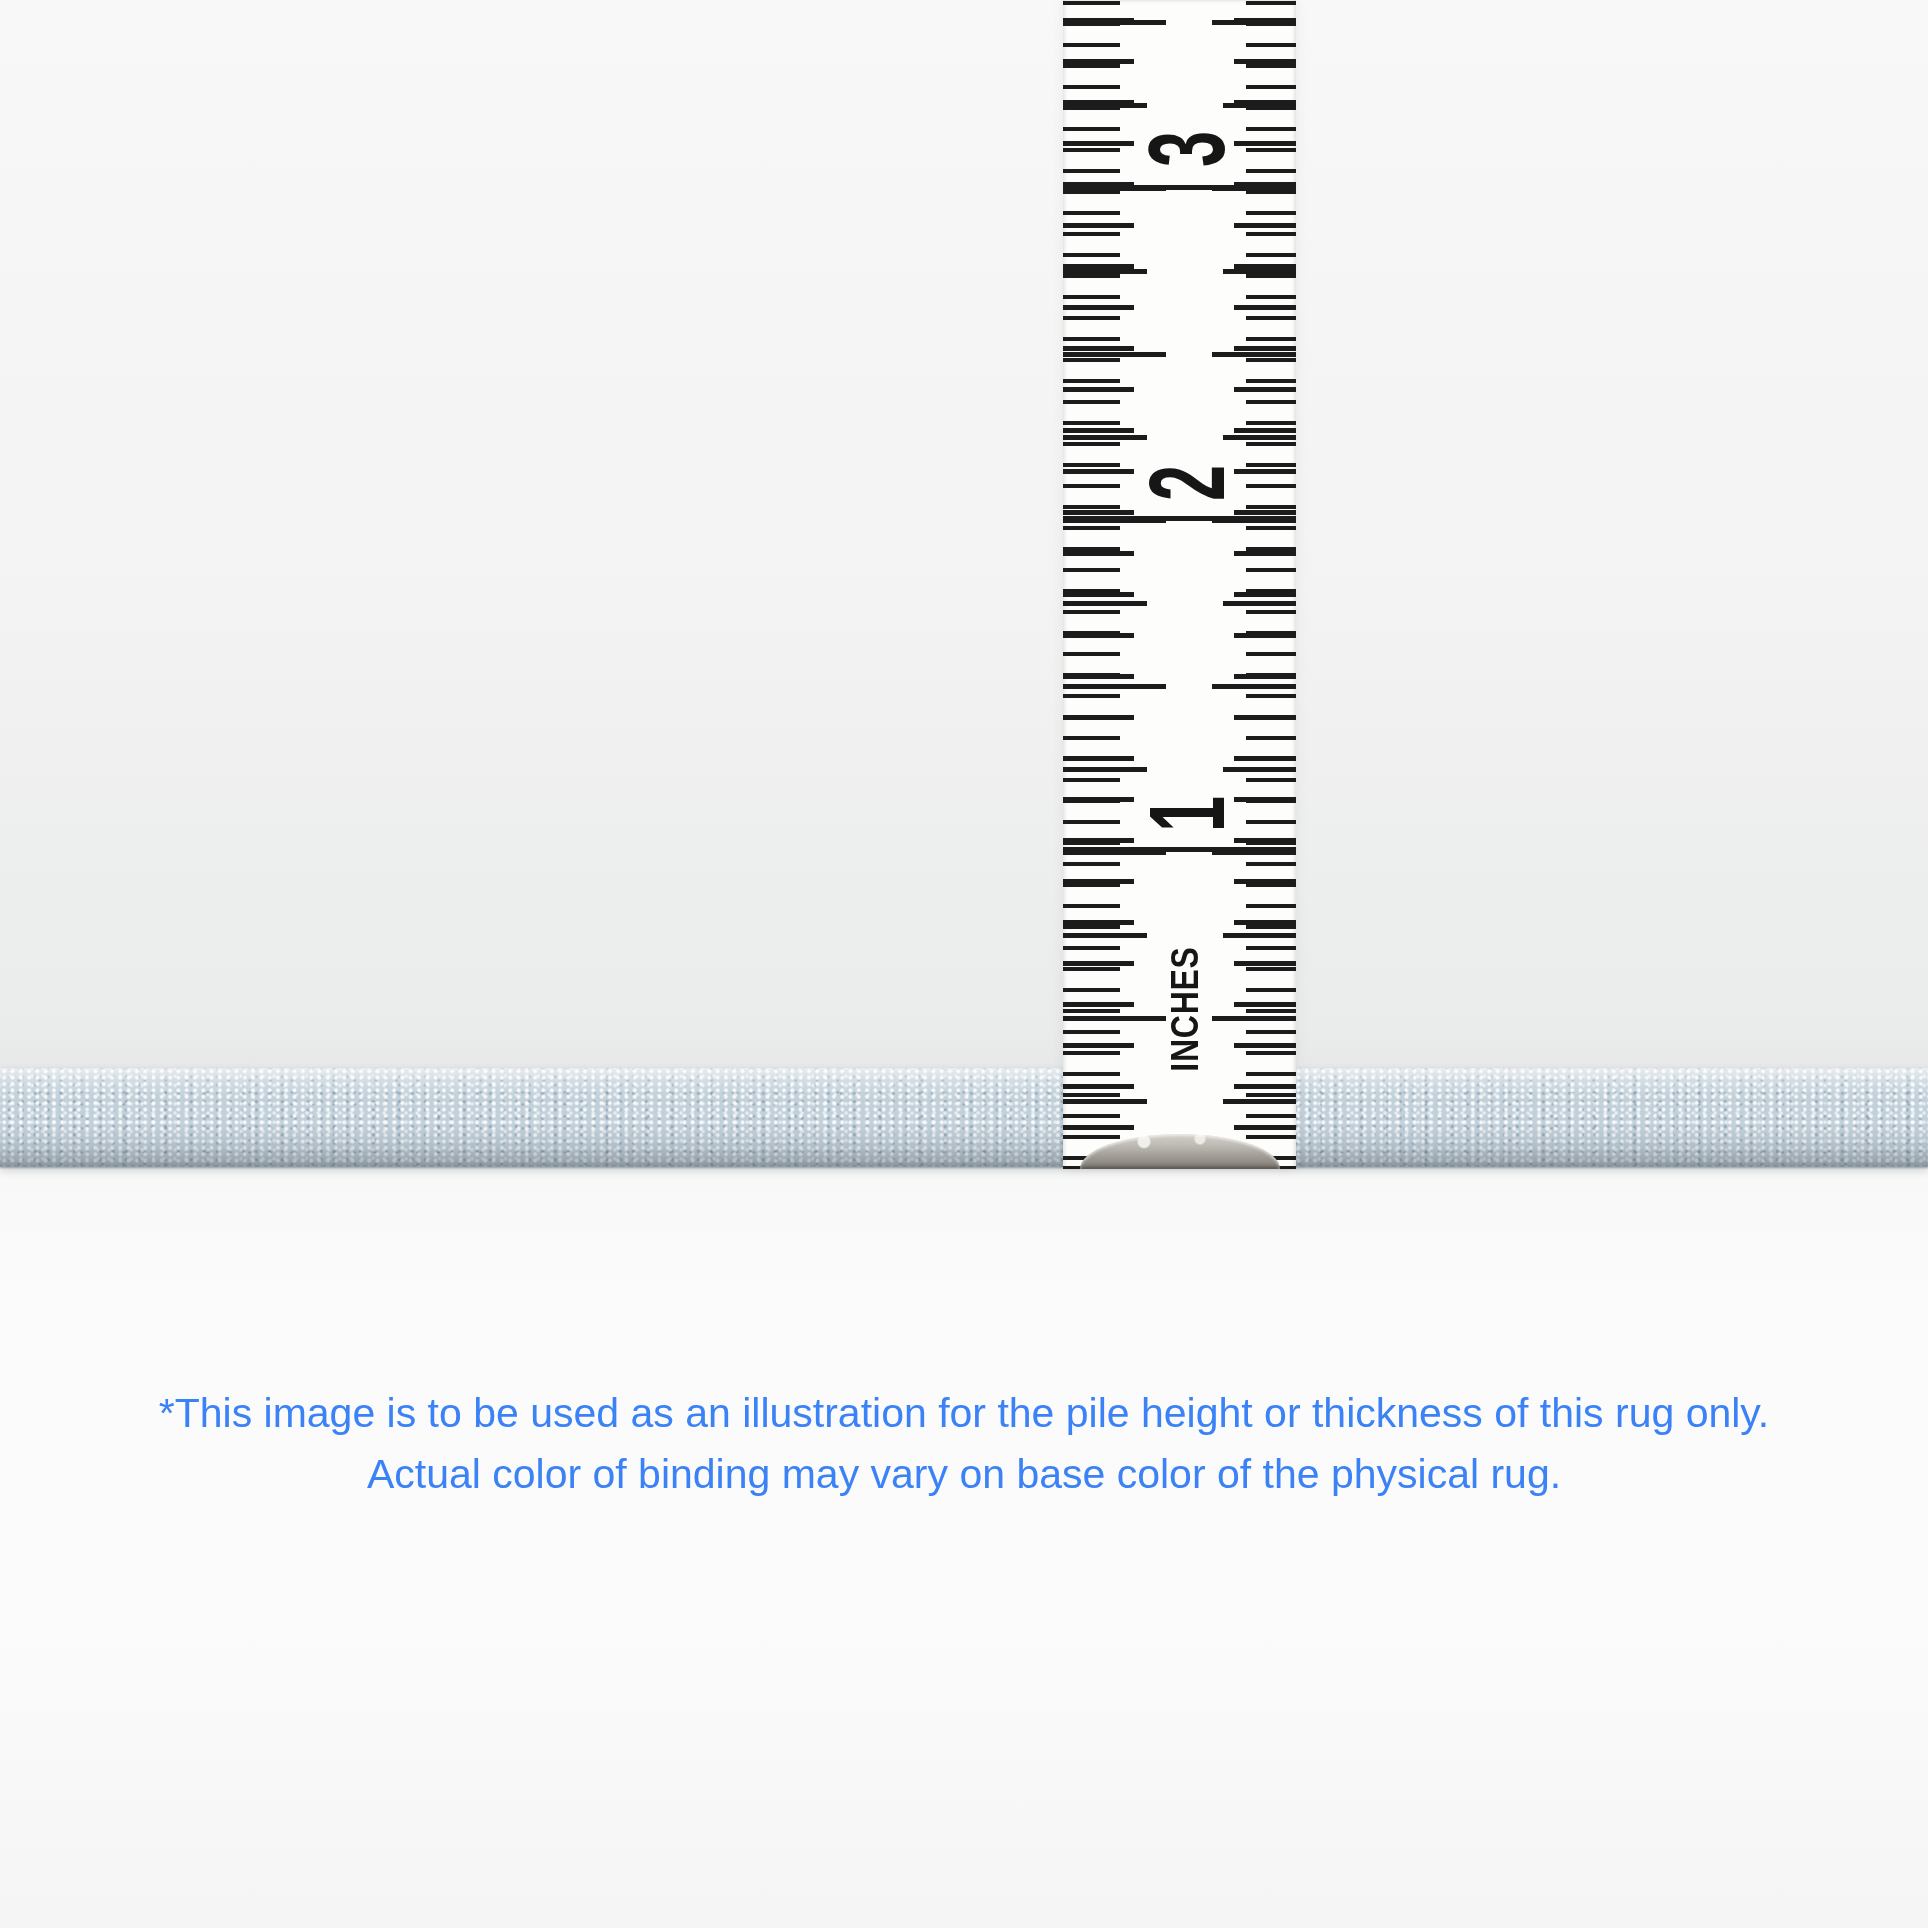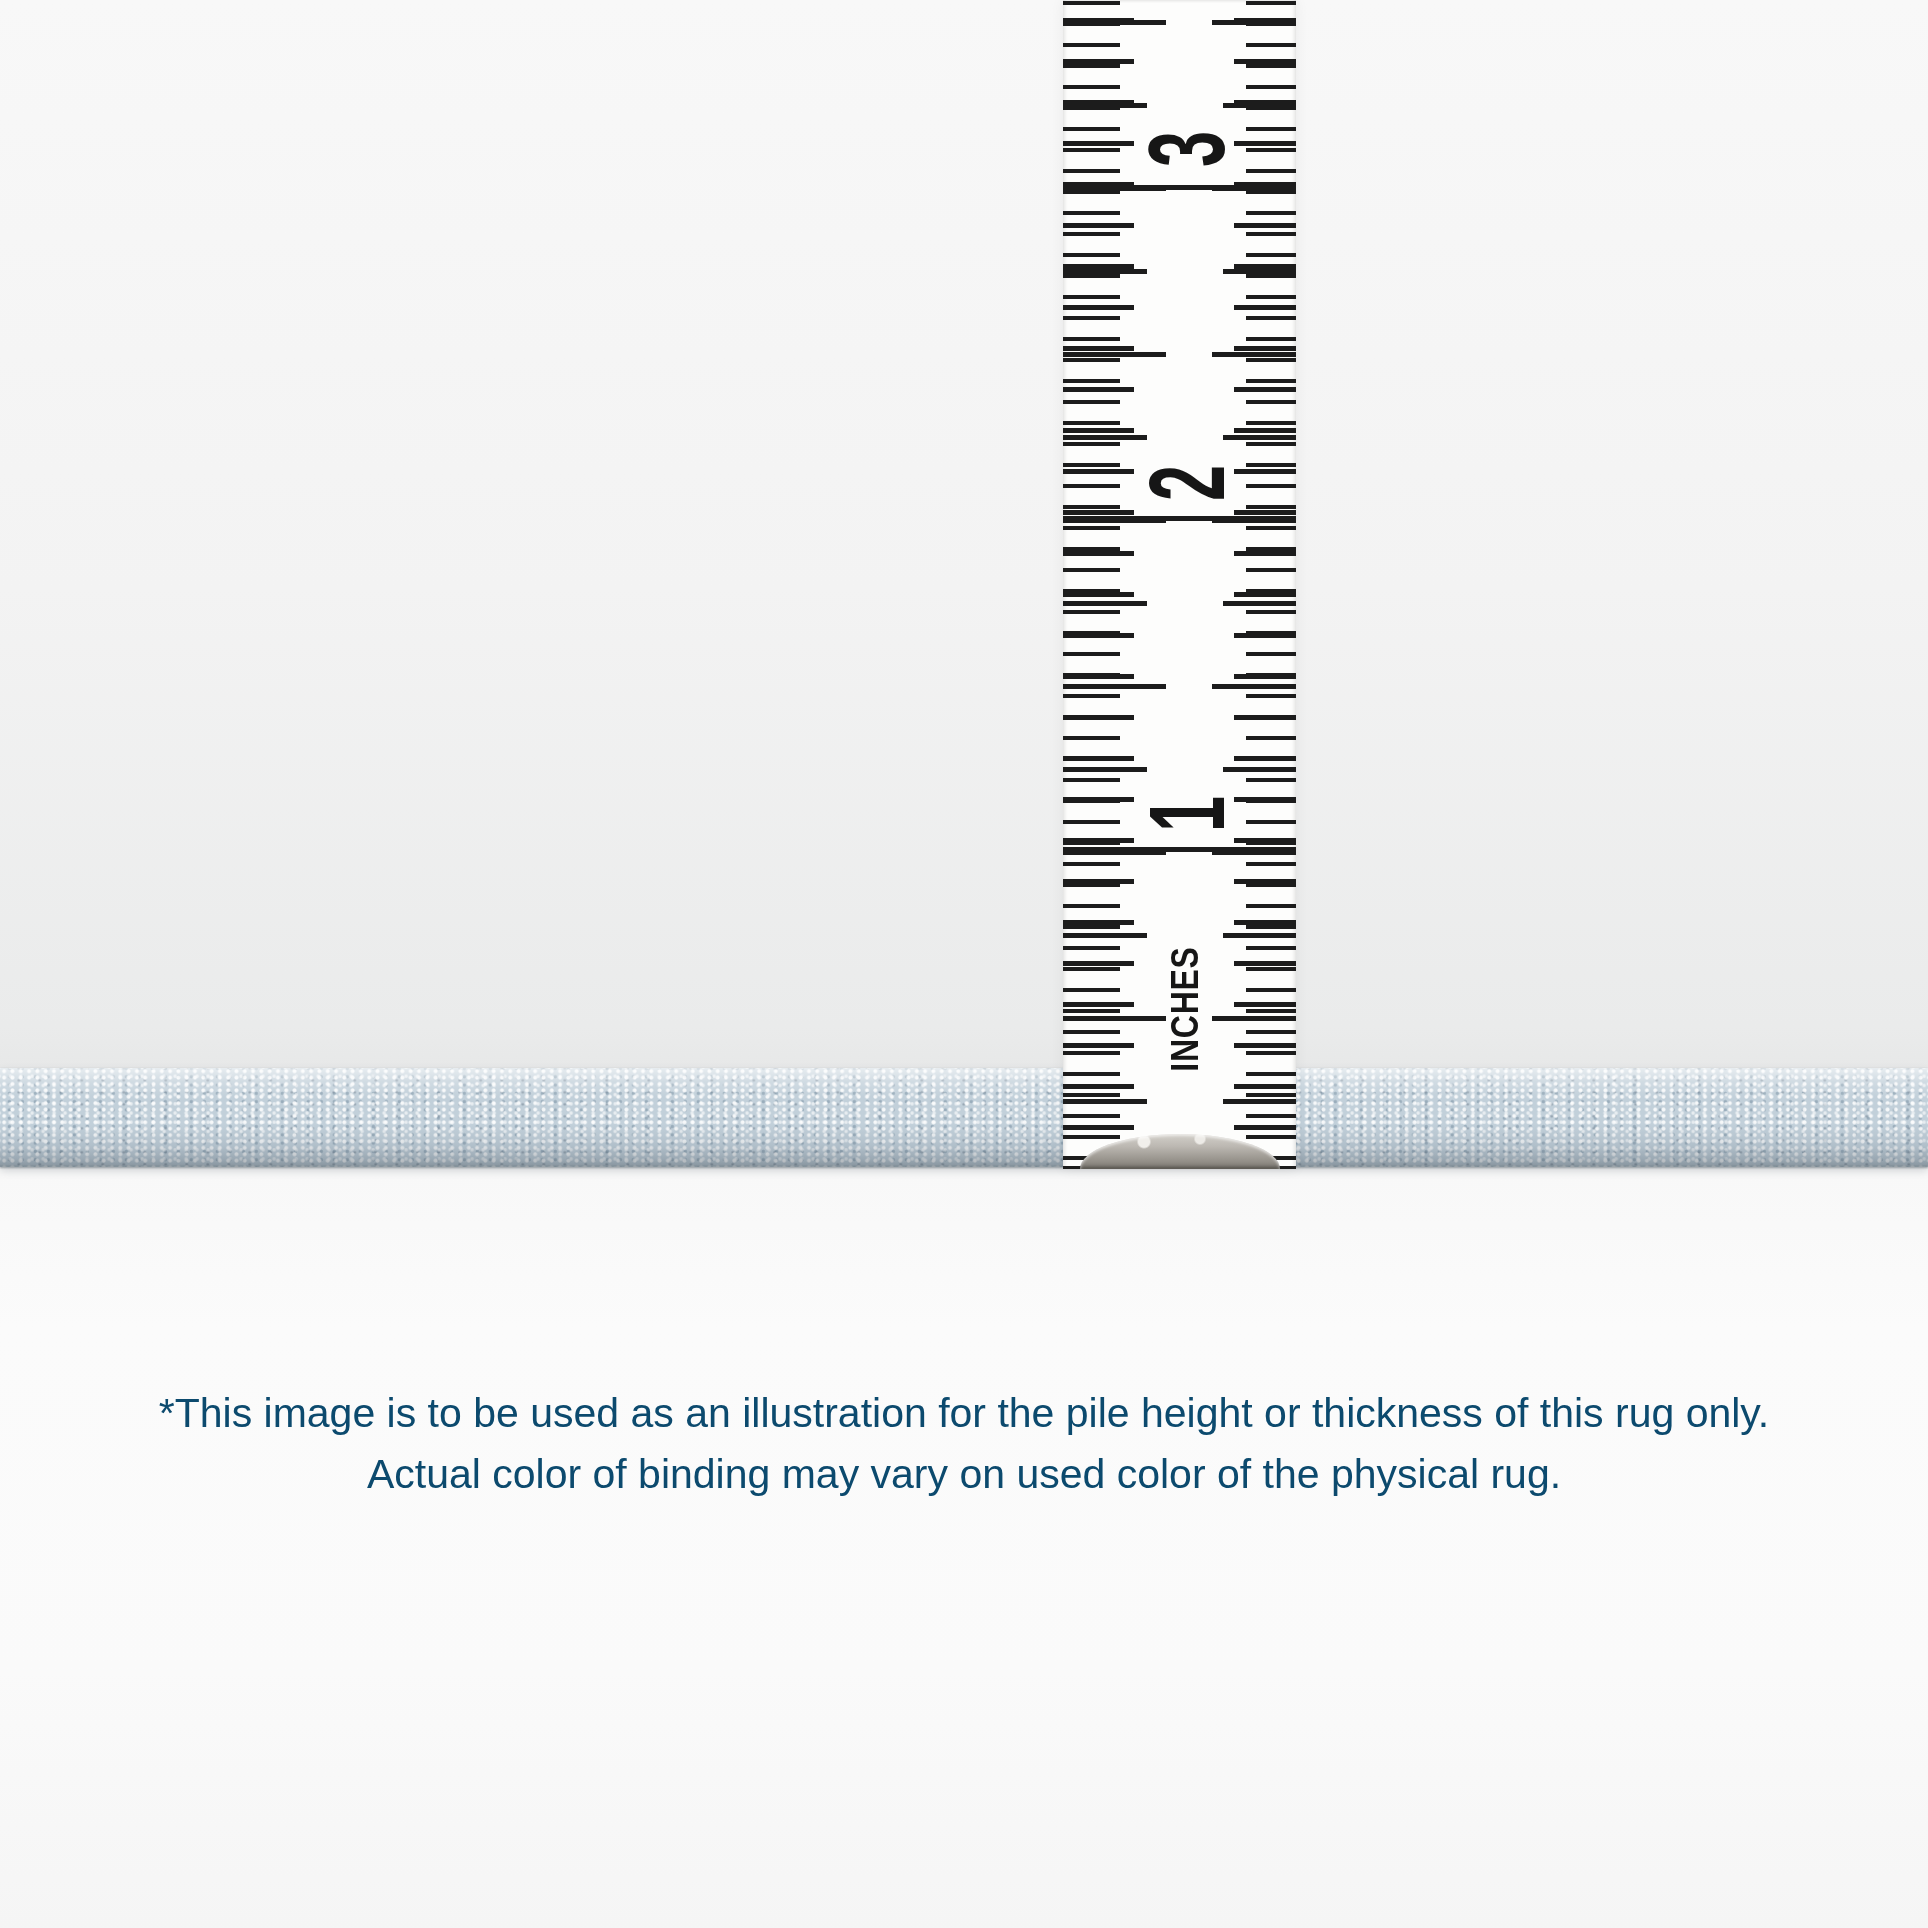--- a/index.html
+++ b/index.html
@@ -97,21 +97,21 @@
     background-image:
       radial-gradient(circle at 32% 22%, #f1efeb 0 5.5px, rgba(241,239,235,0) 7.3px),
       radial-gradient(circle at 60% 14%, #edebe7 0 4.6px, rgba(237,235,231,0) 6.4px),
       linear-gradient(180deg,#d3d0ca 0%,#bcb8b2 35%,#9d9992 68%,#87837c 92%,#767269 100%);
     box-shadow:inset 0 1.8px 2.8px rgba(255,255,255,0.65), inset 0 -2.8px 3.7px rgba(0,0,0,0.28);
   }
 
   
   .disclaimer{
     position:absolute;left:0;top:1383px;width:100%;z-index:4;
-    text-align:center;color:#0c4a6e;font-size:41px;line-height:61px;font-weight:400;
+    text-align:center;color:#3b82f6;font-size:41px;line-height:61px;font-weight:400;
   }
   .disclaimer div{white-space:nowrap;}
 </style>
 </head>
 <body>
 
 <div class="canvas">
 
   <div class="backdrop"></div>
   <div class="surface"></div>
@@ -124,17 +124,17 @@
     <div class="ticks"></div>
     <span class="num num-3">3</span>
     <span class="num num-2">2</span>
     <span class="num num-1">1</span>
     <span class="unit">INCHES</span>
     <div class="cap"></div>
   </div>
 
   <div class="disclaimer">
     <div>*This image is to be used as an illustration for the pile height or thickness of this rug only.</div>
-    <div>Actual color of binding may vary on used color of the physical rug.</div>
+    <div>Actual color of binding may vary on base color of the physical rug.</div>
   </div>
 
 </div>
 
 
 </body></html>

